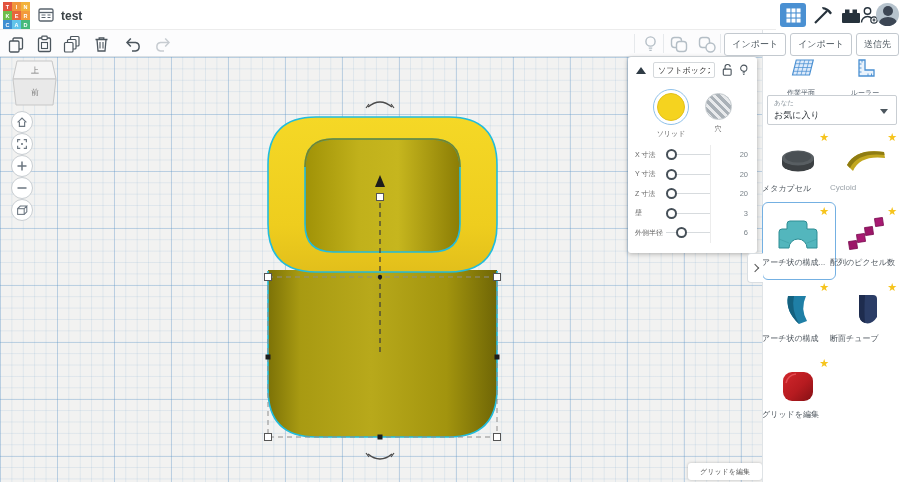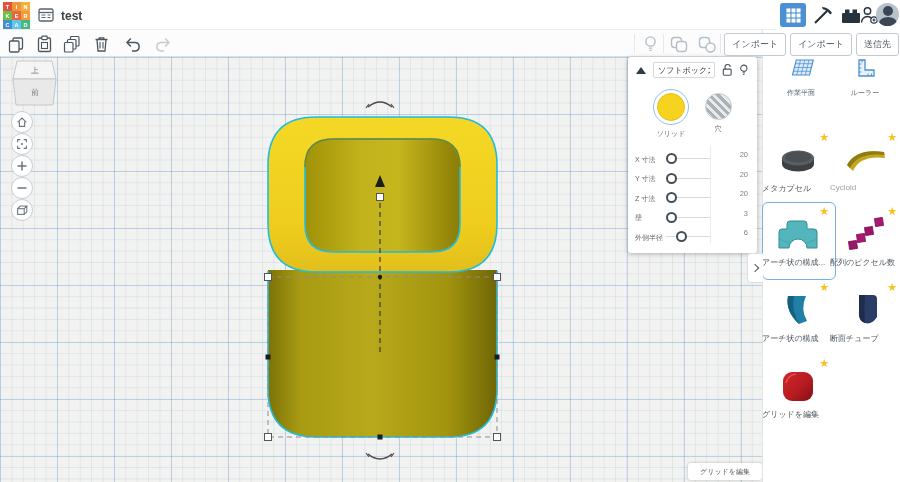--- a/index.html
+++ b/index.html
@@ -107,21 +107,21 @@
   .sw { position:absolute; text-align:center; }
   .sw .circle { border-radius:50%; margin:0 auto; }
   .sw .slbl { font-size:7px; color:#666; margin-top:4px; }
   .solid-ring { width:36px; height:36px; border:1.5px solid #8fc1e9; border-radius:50%;
                 display:flex; align-items:center; justify-content:center; }
   .solid-fill { width:28px; height:28px; border-radius:50%; background:#f5d31f;
                 border:1px solid #e3c11a; }
   .hole-fill { width:27px; height:27px; border-radius:50%; border:1px solid #c3c9cd;
       background:repeating-linear-gradient(45deg,#aab1b7 0 3px,#e8eaec 3px 6px); }
   .sliders { position:absolute; left:0; top:88px; width:100%; }
-  .srow { position:relative; height:19.5px; display:flex; align-items:flex-end; }
+  .srow { position:relative; height:19.5px; display:flex; align-items:center; }
   .srow .sl { width:38px; padding-left:7px; font-size:7px; color:#666; }
   .srow .track { position:relative; width:44px; height:12px; }
   .srow .tline { position:absolute; left:0; right:0; top:5.5px; height:1px; background:#d7dbde; }
   .srow .knob { position:absolute; top:0.5px; width:11px; height:11px; border-radius:50%;
                 background:#fff; border:2px solid #454f57; left:0; }
   .srow.off .knob { left:10px; }
   .srow .sval { flex:1; text-align:right; padding-right:9px; font-size:7.5px; color:#7a838a;
                 border-left:1px solid #ececec; height:19.5px; line-height:19.5px; }
 </style>
 </head>
@@ -374,20 +374,25 @@
       <div class="lbl">作業平面</div>
     </div>
     <div class="tool-tile" style="left:72px">
       <svg width="24" height="24" viewBox="0 0 24 24">
         <path d="M6 3 h6 v10 h9 v6 H6 Z" fill="#eaf3fc" stroke="#4a90d2" stroke-width="1.3"></path>
         <path d="M9 3 v2.5 M6 7 h2.5 M6 11 h2.5 M6 15 h2.5 M15 16.5 v2.5 M18.5 16.5 v2.5" stroke="#4a90d2" stroke-width="0.9"></path>
       </svg>
       <div class="lbl">ルーラー</div>
     </div>
 
+    <div class="dropdown">
+      <span class="small">あなた</span>
+      <span class="val">お気に入り</span>
+      <span class="caret"></span>
+    </div>
 
     <div class="shape-card" style="left:3px; top:103px">
       <span class="star">★</span>
       <svg width="44" height="34" viewBox="0 0 44 34">
         <path d="M6 15 v6 a16 7.5 0 0 0 32 0 v-6" fill="#3c4043"></path>
         <ellipse cx="22" cy="15" rx="16" ry="7.5" fill="#585e62"></ellipse>
         <ellipse cx="22" cy="14" rx="13" ry="5.5" fill="#4a5054"></ellipse>
       </svg>
       <div class="clbl">メタカプセル</div>
     </div>

